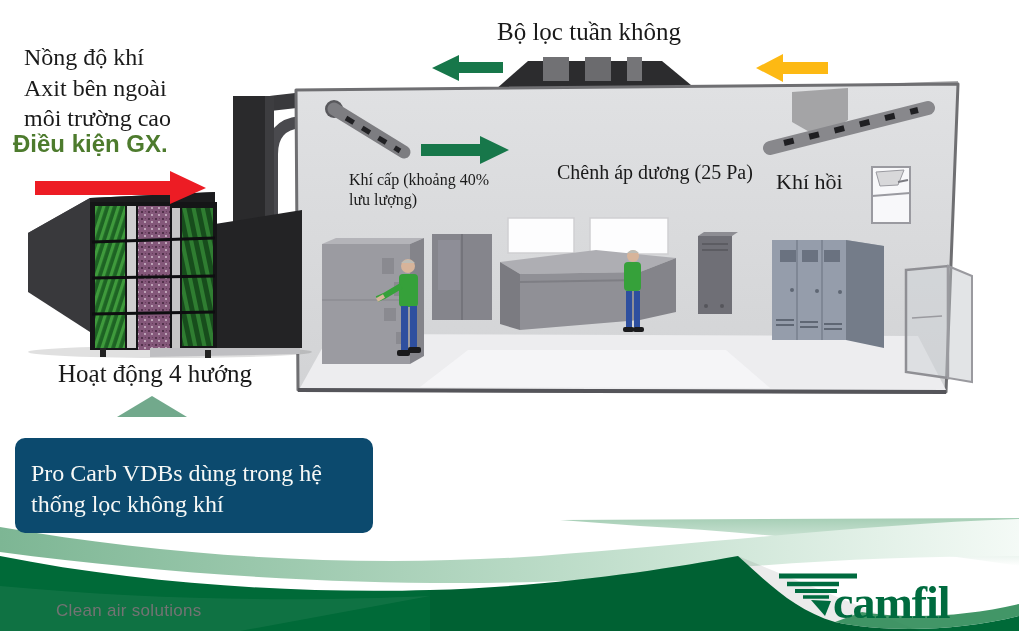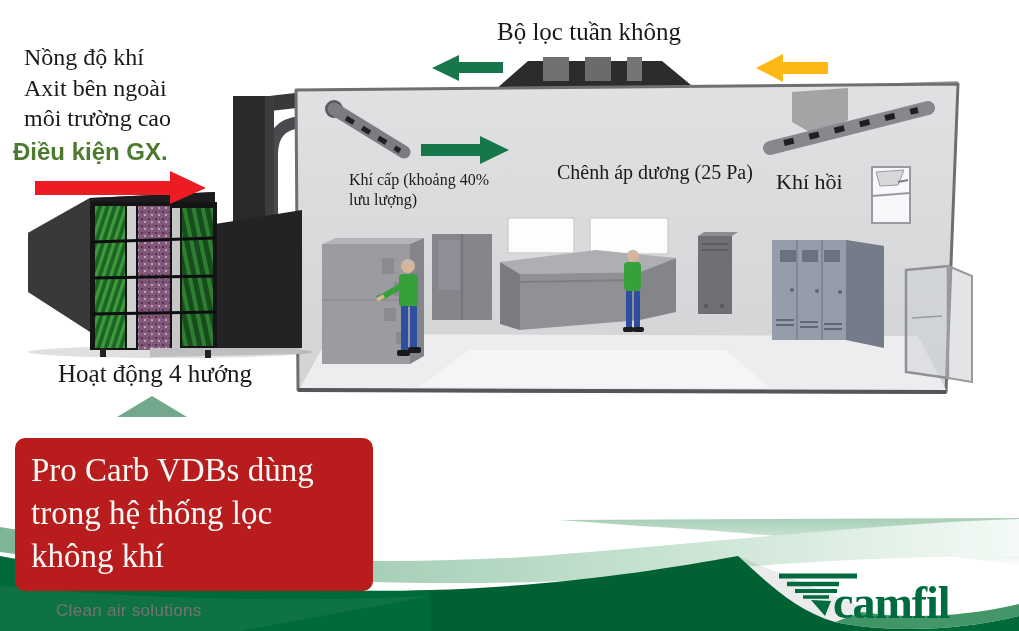--- a/index.html
+++ b/index.html
@@ -5,31 +5,31 @@
   html,body{margin:0;padding:0;background:#888;}
   .slide{
     position:relative;width:1019px;height:631px;background:#ffffff;
     overflow:hidden;font-family:"Liberation Serif","DejaVu Serif",serif;
   }
   .abs{position:absolute;}
   svg{display:block;}
   .lbl{color:#1a1a1a;line-height:1.28;}
   .lbl-env{left:24px;top:12px;width:156px;font-size:24px;margin-top:30px;}
   .lbl-gx{left:13px;top:130px;font-size:24px;font-weight:bold;
-          font-family:"Liberation Sans","DejaVu Sans",sans-serif;color:#4d7b2d;margin-top:8px;}
+          font-family:"Liberation Sans","DejaVu Sans",sans-serif;color:#4d7b2d;}
   .lbl-recirc{left:497px;top:16px;font-size:25px;}
   .lbl-g1{left:530px;top:131px;font-size:25px;font-weight:bold;color:#5b9b31;}
   .lbl-press{left:511px;top:160px;width:205px;font-size:20px;margin-left:46px;}
   .lbl-supply{left:349px;top:170px;width:158px;font-size:16px;}
   .lbl-return{left:776px;top:168px;font-size:22px;}
   .lbl-oneway{left:58px;top:358px;font-size:25px;}
   .callout{
     left:15px;top:438px;width:358px;box-sizing:border-box;
-    background:#b91c1c;border-radius:10px;padding:11px 16px 13px 16px;
-    color:#f6f8f6;font-size:33px;line-height:1.3;
+    background:#0c4a6e;border-radius:10px;padding:20px 16px 13px 16px;
+    color:#f6f8f6;font-size:24px;line-height:1.3;
   }
   .tagline{
     left:56px;top:601px;color:#737373;font-size:17px;
     font-family:"Liberation Sans","DejaVu Sans",sans-serif;letter-spacing:.3px;
   }
 </style>
 </head>
 <body>
 
 <div class="slide">

